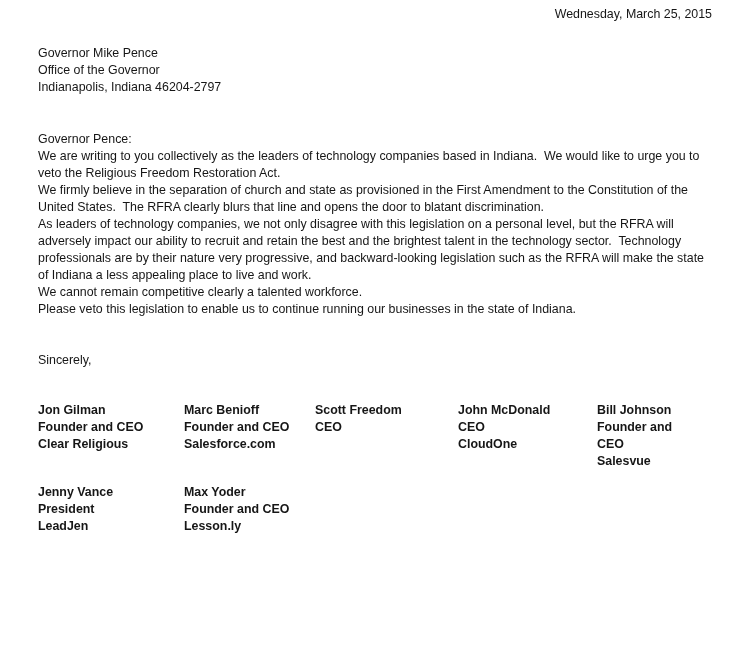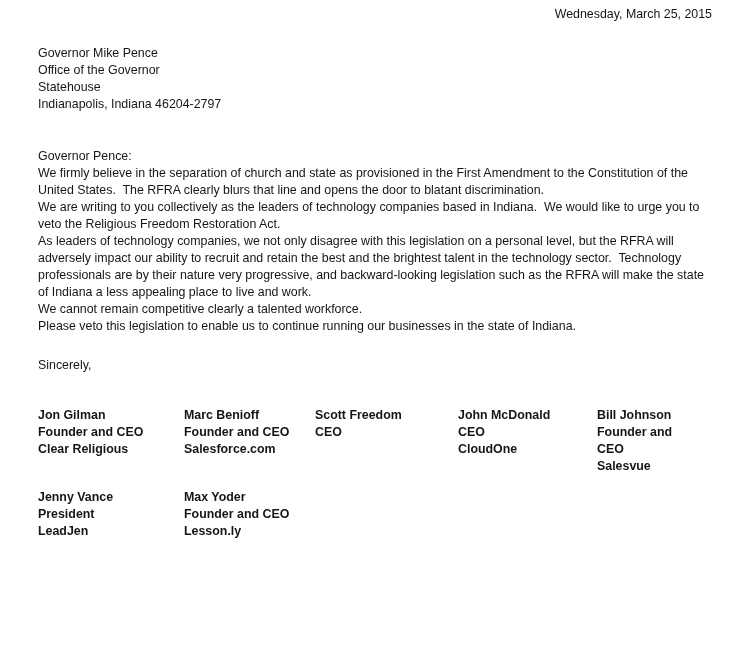--- a/index.html
+++ b/index.html
@@ -22,48 +22,47 @@
   .date { text-align: right; }
   .address { margin-top: 22px; }
   .address div { line-height: 17px; }
   .salutation { margin-top: 35px; }
   p.body-par { margin: 0; white-space: pre-wrap; }
   .p1 { margin-top: 18px; }
   .p2 { margin-top: 14px; }
   .p3 { margin-top: 20px; }
   .p4 { margin-top: 19px; }
   .p5 { margin-top: 18px; }
-  .closing { margin-top: 22px; }
+  .closing { margin-top: 34px; }
   .sig-row {
     display: grid;
     grid-template-columns: 146px 131px 143px 139px 1fr;
   }
   .sig-row-1 { margin-top: 33px; }
   .sig-row-2 { margin-top: 14px; }
   .sig-cell { padding-right: 10px; }
   .sig-cell div { line-height: 17px; font-weight: bold; }
 </style>
 </head>
 <body>
 
 <div class="page">
 
   <div class="date">Wednesday, March 25, 2015</div>
 
   <div class="address">
     <div>Governor Mike Pence</div>
     <div>Office of the Governor</div>
-    <div>Statehouse</div>
     <div>Indianapolis, Indiana 46204-2797</div>
   </div>
 
   <div class="salutation">Governor Pence:</div>
 
+  <p class="body-par p1">We are writing to you collectively as the leaders of technology companies based in Indiana.  We would like to urge you to veto the Religious Freedom Restoration Act.</p>
   <p class="body-par p2">We firmly believe in the separation of church and state as provisioned in the First Amendment to the Constitution of the United States.  The RFRA clearly blurs that line and opens the door to blatant discrimination.</p>
-  <p class="body-par p1">We are writing to you collectively as the leaders of technology companies based in Indiana.  We would like to urge you to veto the Religious Freedom Restoration Act.</p>
   <p class="body-par p3">As leaders of technology companies, we not only disagree with this legislation on a personal level, but the RFRA will adversely impact our ability to recruit and retain the best and the brightest talent in the technology sector.  Technology professionals are by their nature very progressive, and backward-looking legislation such as the RFRA will make the state of Indiana a less appealing place to live and work.</p>
   <p class="body-par p4">We cannot remain competitive clearly a talented workforce.</p>
   <p class="body-par p5">Please veto this legislation to enable us to continue running our businesses in the state of Indiana.</p>
 
   <div class="closing">Sincerely,</div>
 
   <div class="sig-row sig-row-1">
     <div class="sig-cell">
       <div>Jon Gilman</div>
       <div>Founder and CEO</div>

